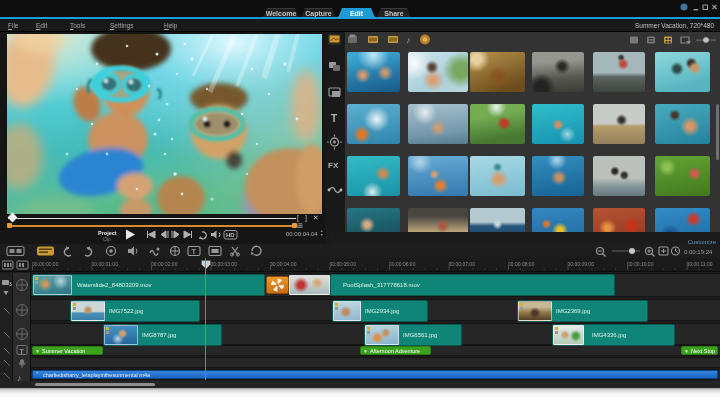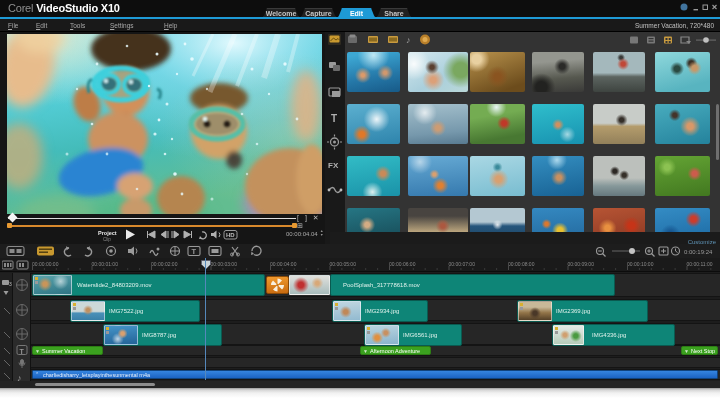--- a/index.html
+++ b/index.html
@@ -37,21 +37,20 @@
 .bdg{position:absolute;width:3px;height:3px;background:#d8b030}
 #bottomwhite{position:absolute;left:0;top:388px;width:720px;height:17px;background:linear-gradient(#9a9a9a 0px,#d6d6d6 2px,#f1f1f1 5px,#ffffff 10px)}
 #playhead{position:absolute;left:205px;top:258px;width:1px;height:122px;background:#5588bb;z-index:30}
 </style>
 </head>
 <body>
 <div id="stage">
 <div id="app">
 
   <div id="titlebar">
-    <div id="logo"><span class="c">Corel </span><b>VideoStudio</b> <b>X10</b></div>
     <div class="tab" style="left:263px;width:36px">Welcome</div>
     <div class="tab" style="left:301px;width:35px">Capture</div>
     <div class="tab" style="left:338px;width:37px;background:#1e9ad6;color:#fff;border-color:#1e9ad6">Edit</div>
     <div class="tab" style="left:377px;width:34px">Share</div>
     <svg id="winbtns" width="40" height="12" style="position:absolute;right:2px;top:1px">
       <circle cx="6" cy="6" r="3.5" fill="#41749e"></circle>
       <rect x="15.5" y="8" width="4.5" height="1.4" fill="#999"></rect>
       <rect x="25" y="4" width="4.5" height="4.5" fill="none" stroke="#999" stroke-width="1"></rect>
       <path d="M34.5 4 L38.5 8 M38.5 4 L34.5 8" stroke="#999" stroke-width="1.1"></path>
     </svg>

